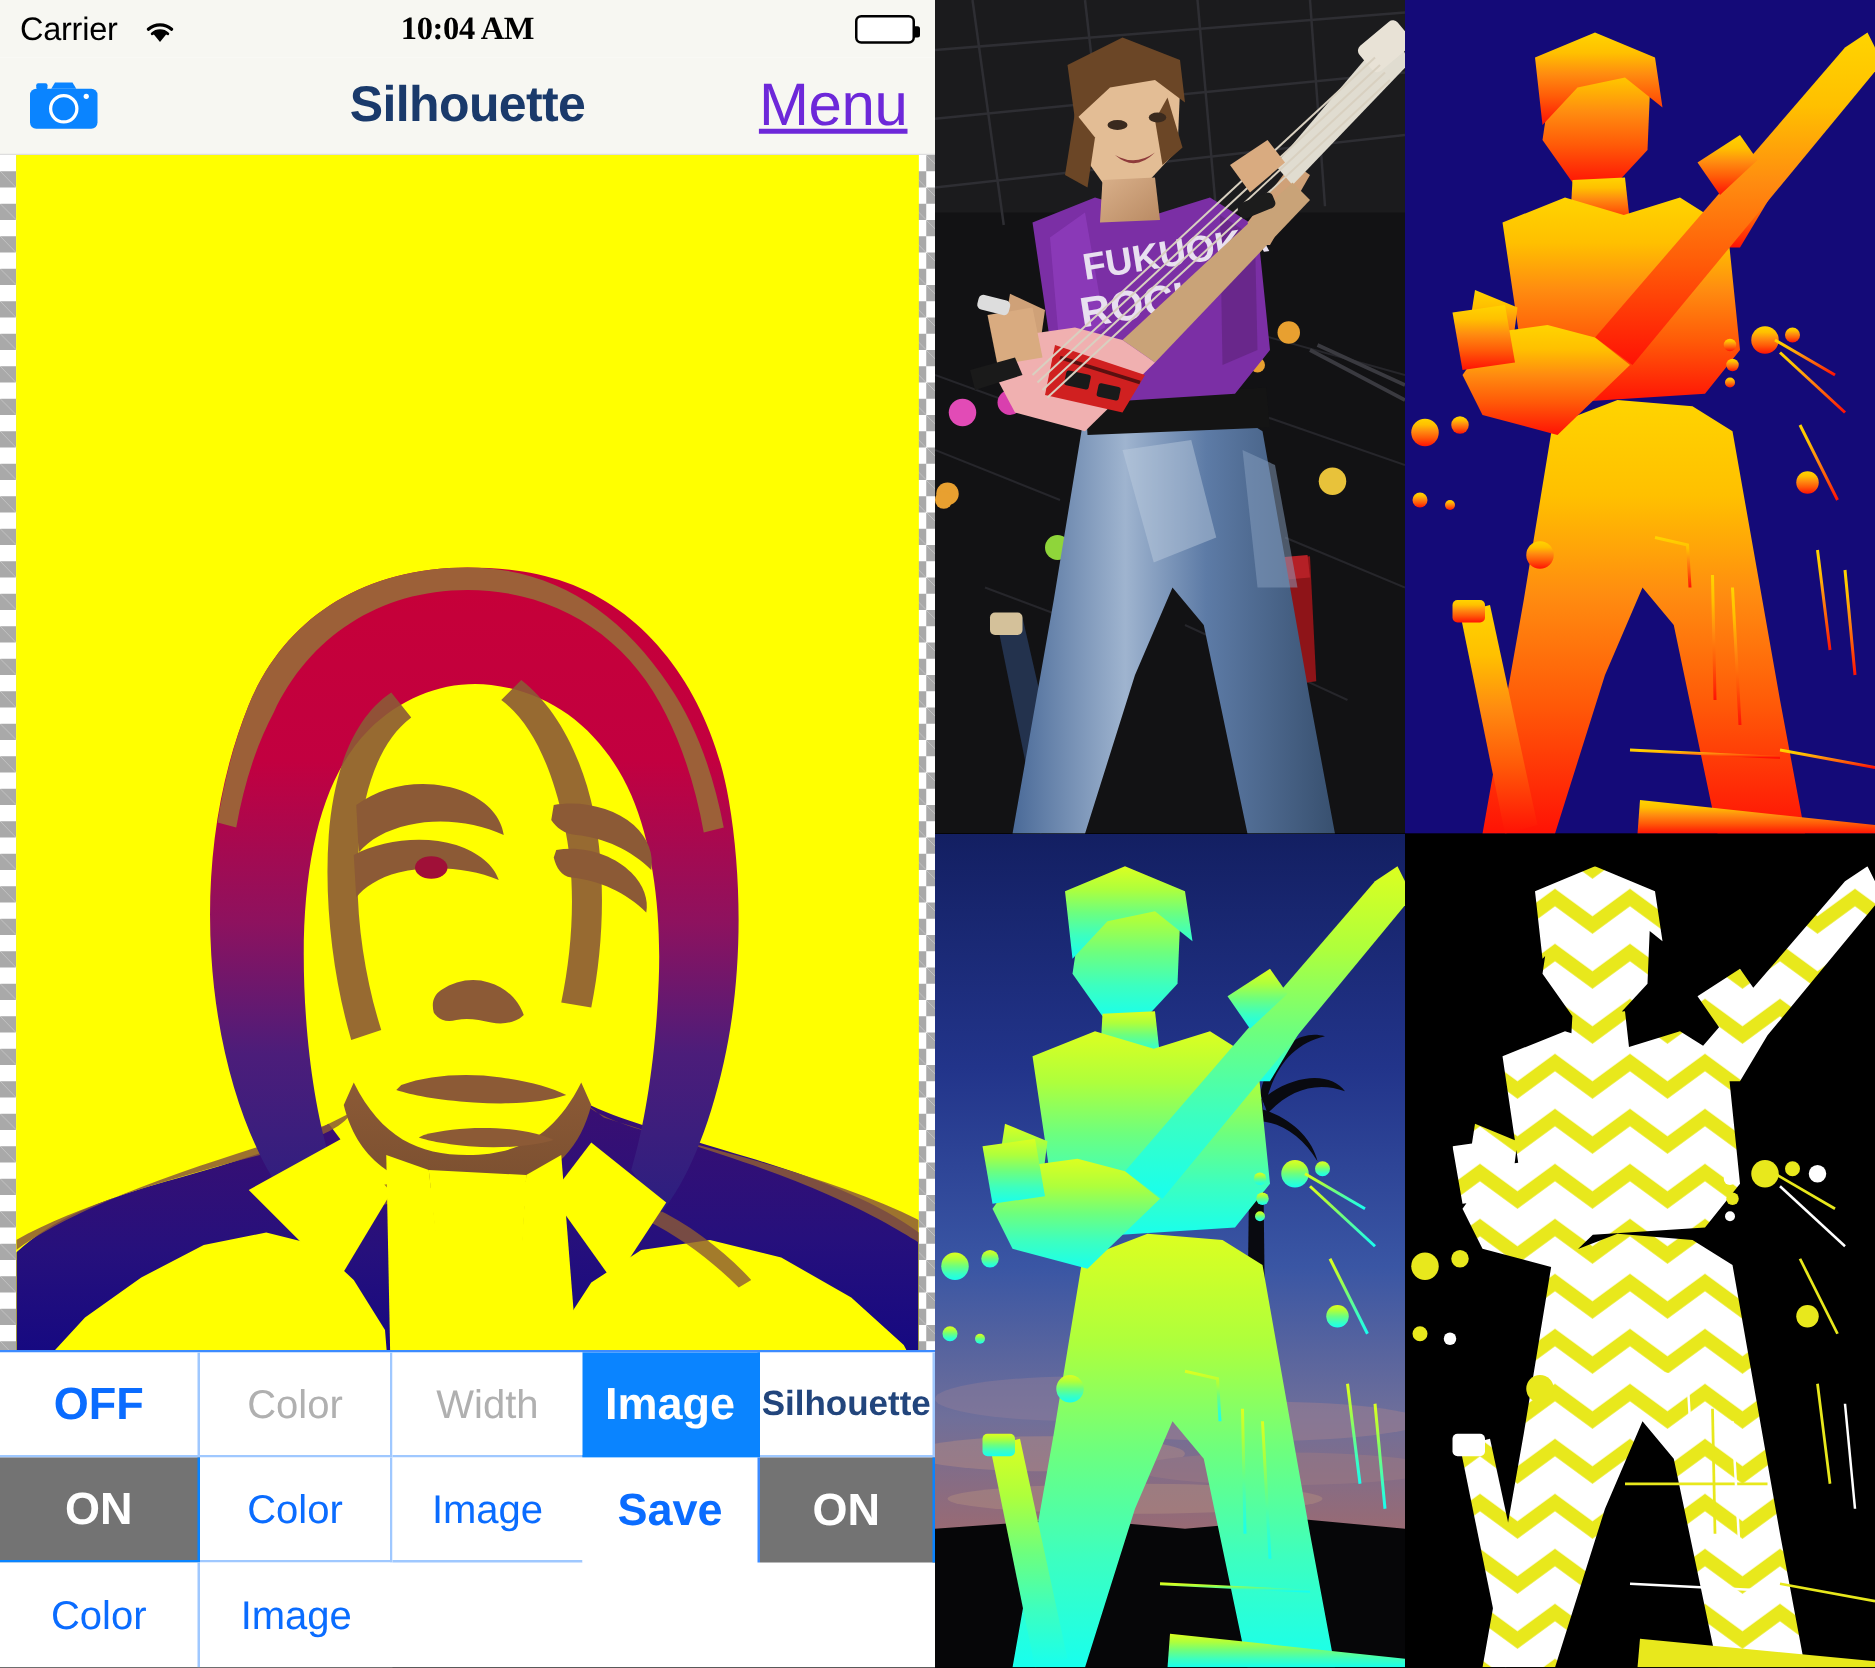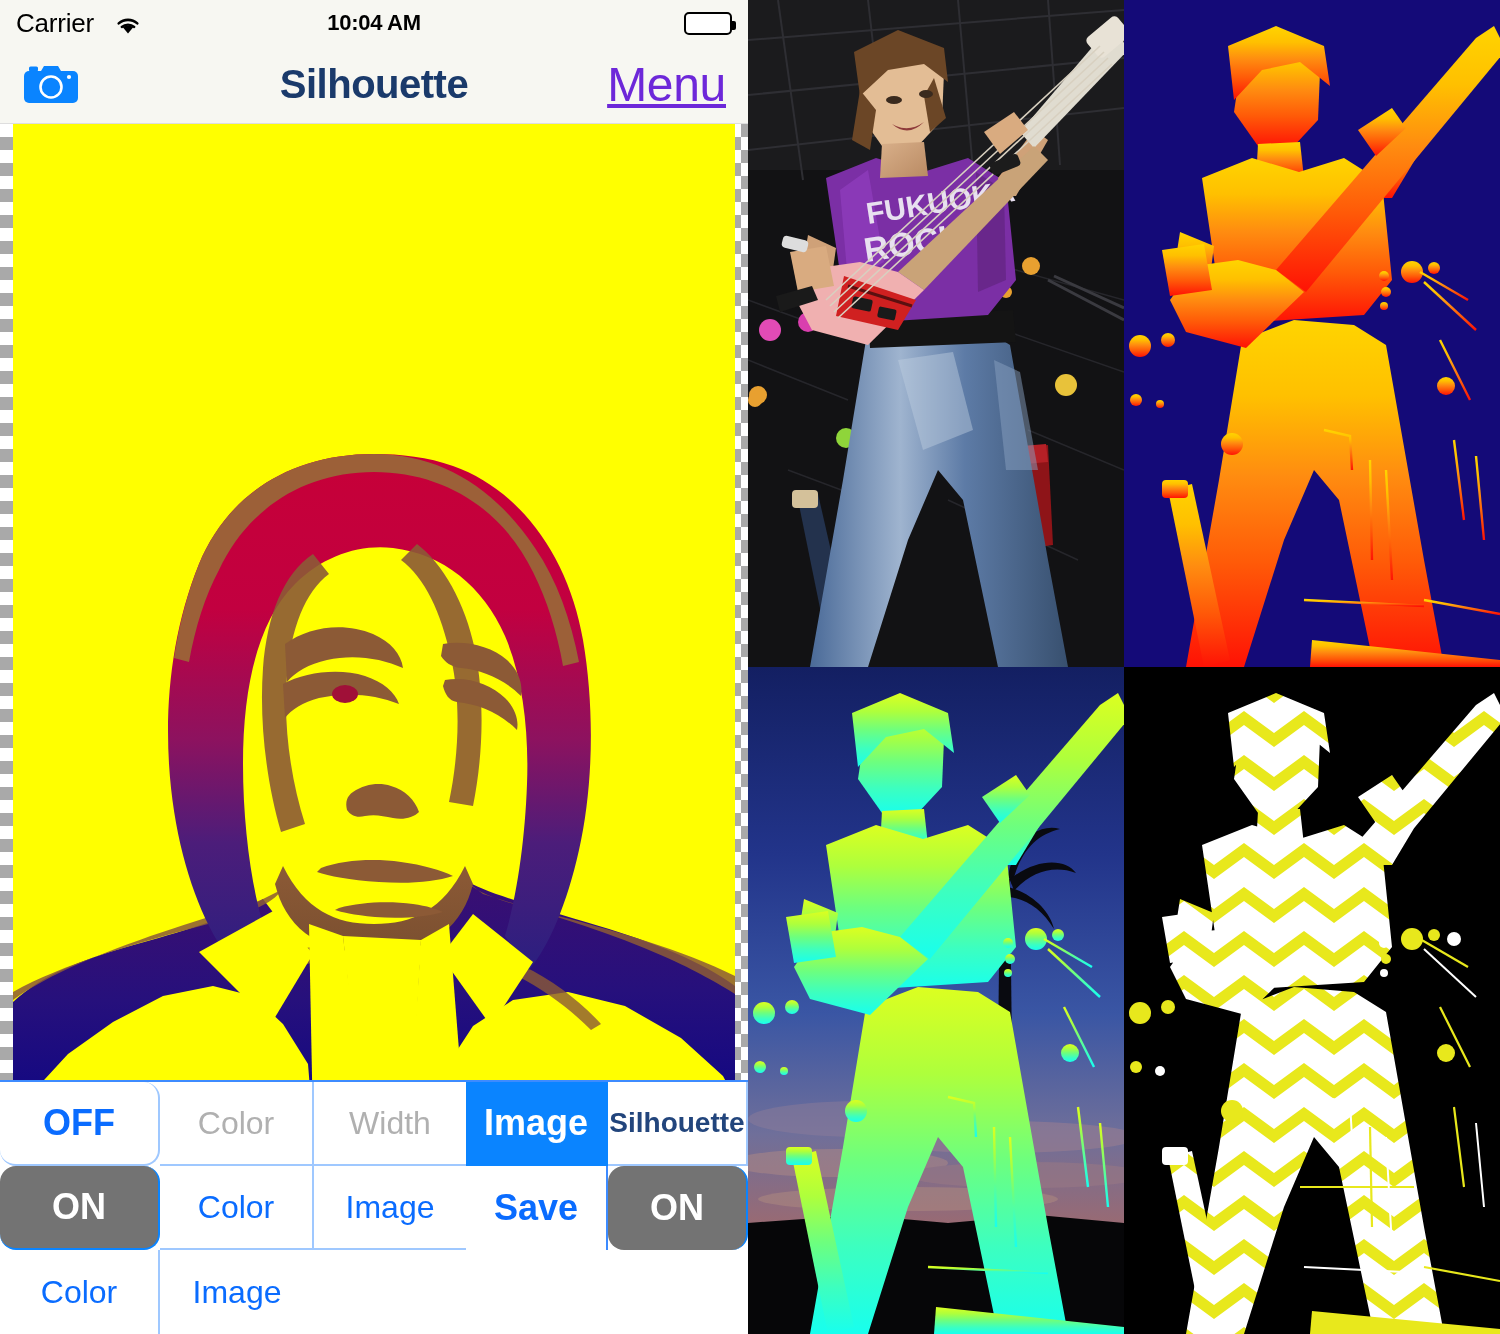--- a/index.html
+++ b/index.html
@@ -30,22 +30,23 @@
     padding: 0 16px;
     font-size: 26px;
     color: #000;
   }
   #sb-left { display: flex; align-items: center; gap: 20px; flex: 0 0 auto; }
   #sb-carrier { font-size: 26px; letter-spacing: -0.2px; }
   .wifi-ico { display: block; width: 28px; height: 22px; }
   #sb-center {
     position: absolute; left: 0; right: 0; top: 0; bottom: 0;
     display: flex; align-items: center; justify-content: center;
-    font-size: 22px; font-weight: bold; letter-spacing: -0.3px;
+    font-size: 26px; font-weight: bold; letter-spacing: -0.3px;
     pointer-events: none;
+    font-family: Liberation Serif, serif;
   }
   #sb-right { margin-left: auto; display: flex; align-items: center; }
   .batt {
     position: relative; width: 48px; height: 23px;
     border: 2px solid #000; border-radius: 5px;
     background: #fff; padding: 2px;
   }
   .batt .fill { height: 100%; background: #000; border-radius: 2px; }
   .batt:after {
     content:""; position: absolute; right: -6px; top: 7px;
@@ -124,21 +125,21 @@
     background: #ffffff;
     border-right: 2px solid #9fc8ff;
     border-bottom: 2px solid #9fc8ff;
     position: relative;
     user-select: none;
   }
   .cell.last-col { border-right: none; }
   .cell.last-row { border-bottom: none; }
   .cell.action { font-size: 36px; font-weight: bold; color: #0a6cff; border-right: 2px solid #3d8bff; }
   .cell.label  { font-size: 28px; font-weight: bold; color: #22457c; }
-  .cell.toggle { font-size: 36px; font-weight: bold; color: #0a6cff; border-radius: 16px; }
+  .cell.toggle { font-size: 36px; font-weight: bold; color: #0a6cff; }
   .cell.link   { font-size: 32px; color: #0a6cff; }
   .cell.muted  { font-size: 32px; color: #b0b0b0; }
   .cell.on {
     background: #737373; color: #ffffff;
     border-right-color: #0a84ff; border-bottom-color: #0a84ff;
   }
   .cell.invert-on {
     background: #0a84ff; color: #ffffff;
     border-right-color: #0a84ff; border-bottom-color: #0a84ff;
   }

